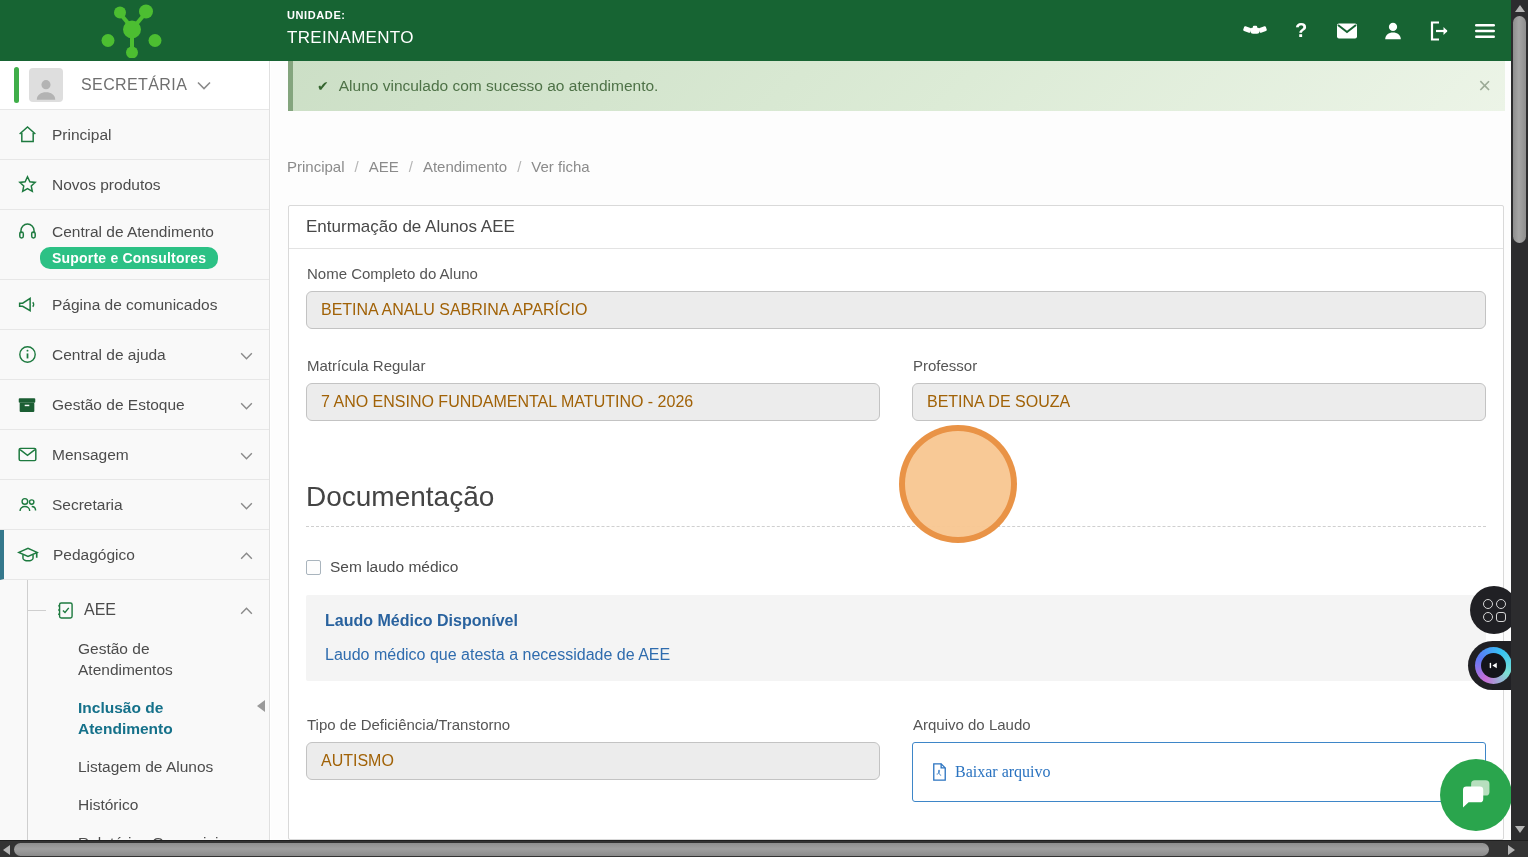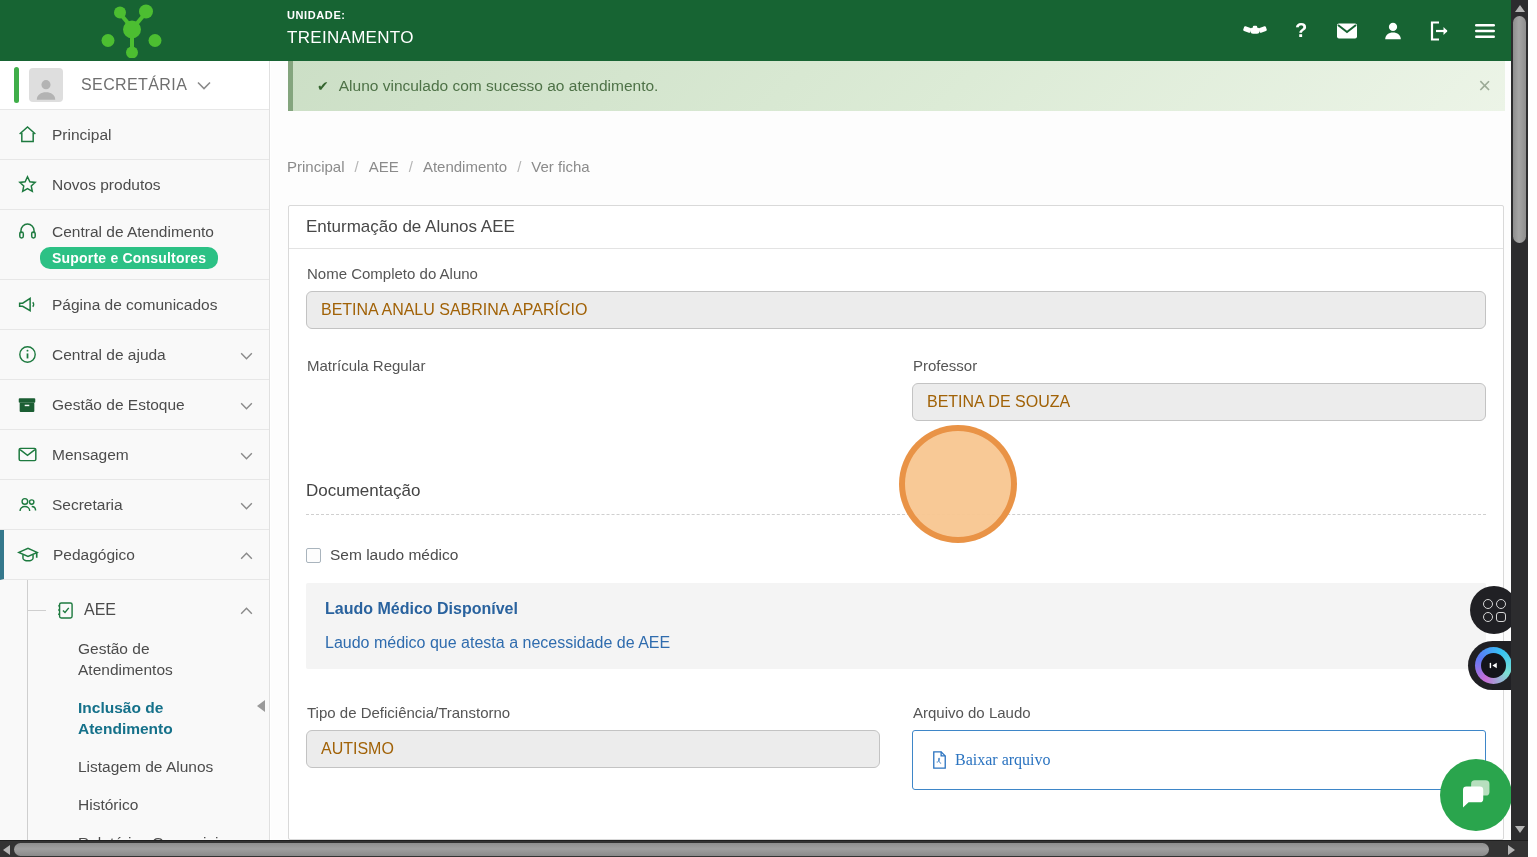--- a/index.html
+++ b/index.html
@@ -60,21 +60,21 @@
   .panel{position:absolute;left:288px;top:205px;width:1216px;height:635px;background:#fff;
     border:1px solid #d9d9d9;border-radius:2px;z-index:2;overflow:hidden;}
   .panel-header{height:43px;border-bottom:1px solid #e3e3e3;display:flex;align-items:center;
     padding:0 17px;font-size:17px;color:#484848;}
   .panel-body{padding:16px 17px 0 17px;}
   .field-label{font-size:15px;color:#555;margin:0 0 9px 1px;}
   .input-dis{height:38px;background:#ececec;border:1px solid #c3c3c3;border-radius:6px;
     display:flex;align-items:center;padding:0 14px;font-size:16px;color:#a16207;}
   .grid2{display:grid;grid-template-columns:1fr 1fr;column-gap:32px;}
   .row2{margin-top:28px;}
-  .section-title{margin-top:60px;font-size:17px;color:#444;}
+  .section-title{margin-top:60px;font-size:28px;color:#444;}
   .dashed-div{margin-top:13px;border-top:1px dashed #cfcfcf;height:0;}
   .check-row{margin-top:31px;display:flex;align-items:center;}
   .checkbox{width:15px;height:15px;border:1px solid #a9b4bd;border-radius:2px;background:#fdfdfd;margin-right:9px;cursor:pointer;}
   .check-label{font-size:15.5px;color:#4c4c4c;}
   .info-box{margin-top:19px;background:#f4f4f4;padding:17px 19px;border-radius:2px;}
   .info-title{font-size:16px;font-weight:bold;color:#29629e;margin-bottom:7px;}
   .info-sub{font-size:16px;color:#2f6cae;margin-top:16px;}
   .row3{margin-top:35px;}
   .file-box{height:60px;border:1px solid #3e86c8;border-radius:3px;background:#fff;
     display:flex;align-items:center;padding-left:19px;font-family:Liberation Serif, serif;}
@@ -370,20 +370,21 @@
   <div class="panel">
     <div class="panel-header">Enturmação de Alunos AEE</div>
     <div class="panel-body">
 
       <div class="field-label">Nome Completo do Aluno</div>
       <div class="input-dis">BETINA ANALU SABRINA APARÍCIO</div>
 
       <div class="grid2 row2">
         <div>
           <div class="field-label">Matrícula Regular</div>
+          <div class="input-dis">7 ANO ENSINO FUNDAMENTAL MATUTINO - 2026</div>
         </div>
         <div>
           <div class="field-label">Professor</div>
           <div class="input-dis">BETINA DE SOUZA</div>
         </div>
       </div>
 
       <div class="section-title">Documentação</div>
       <div class="dashed-div"></div>
 

